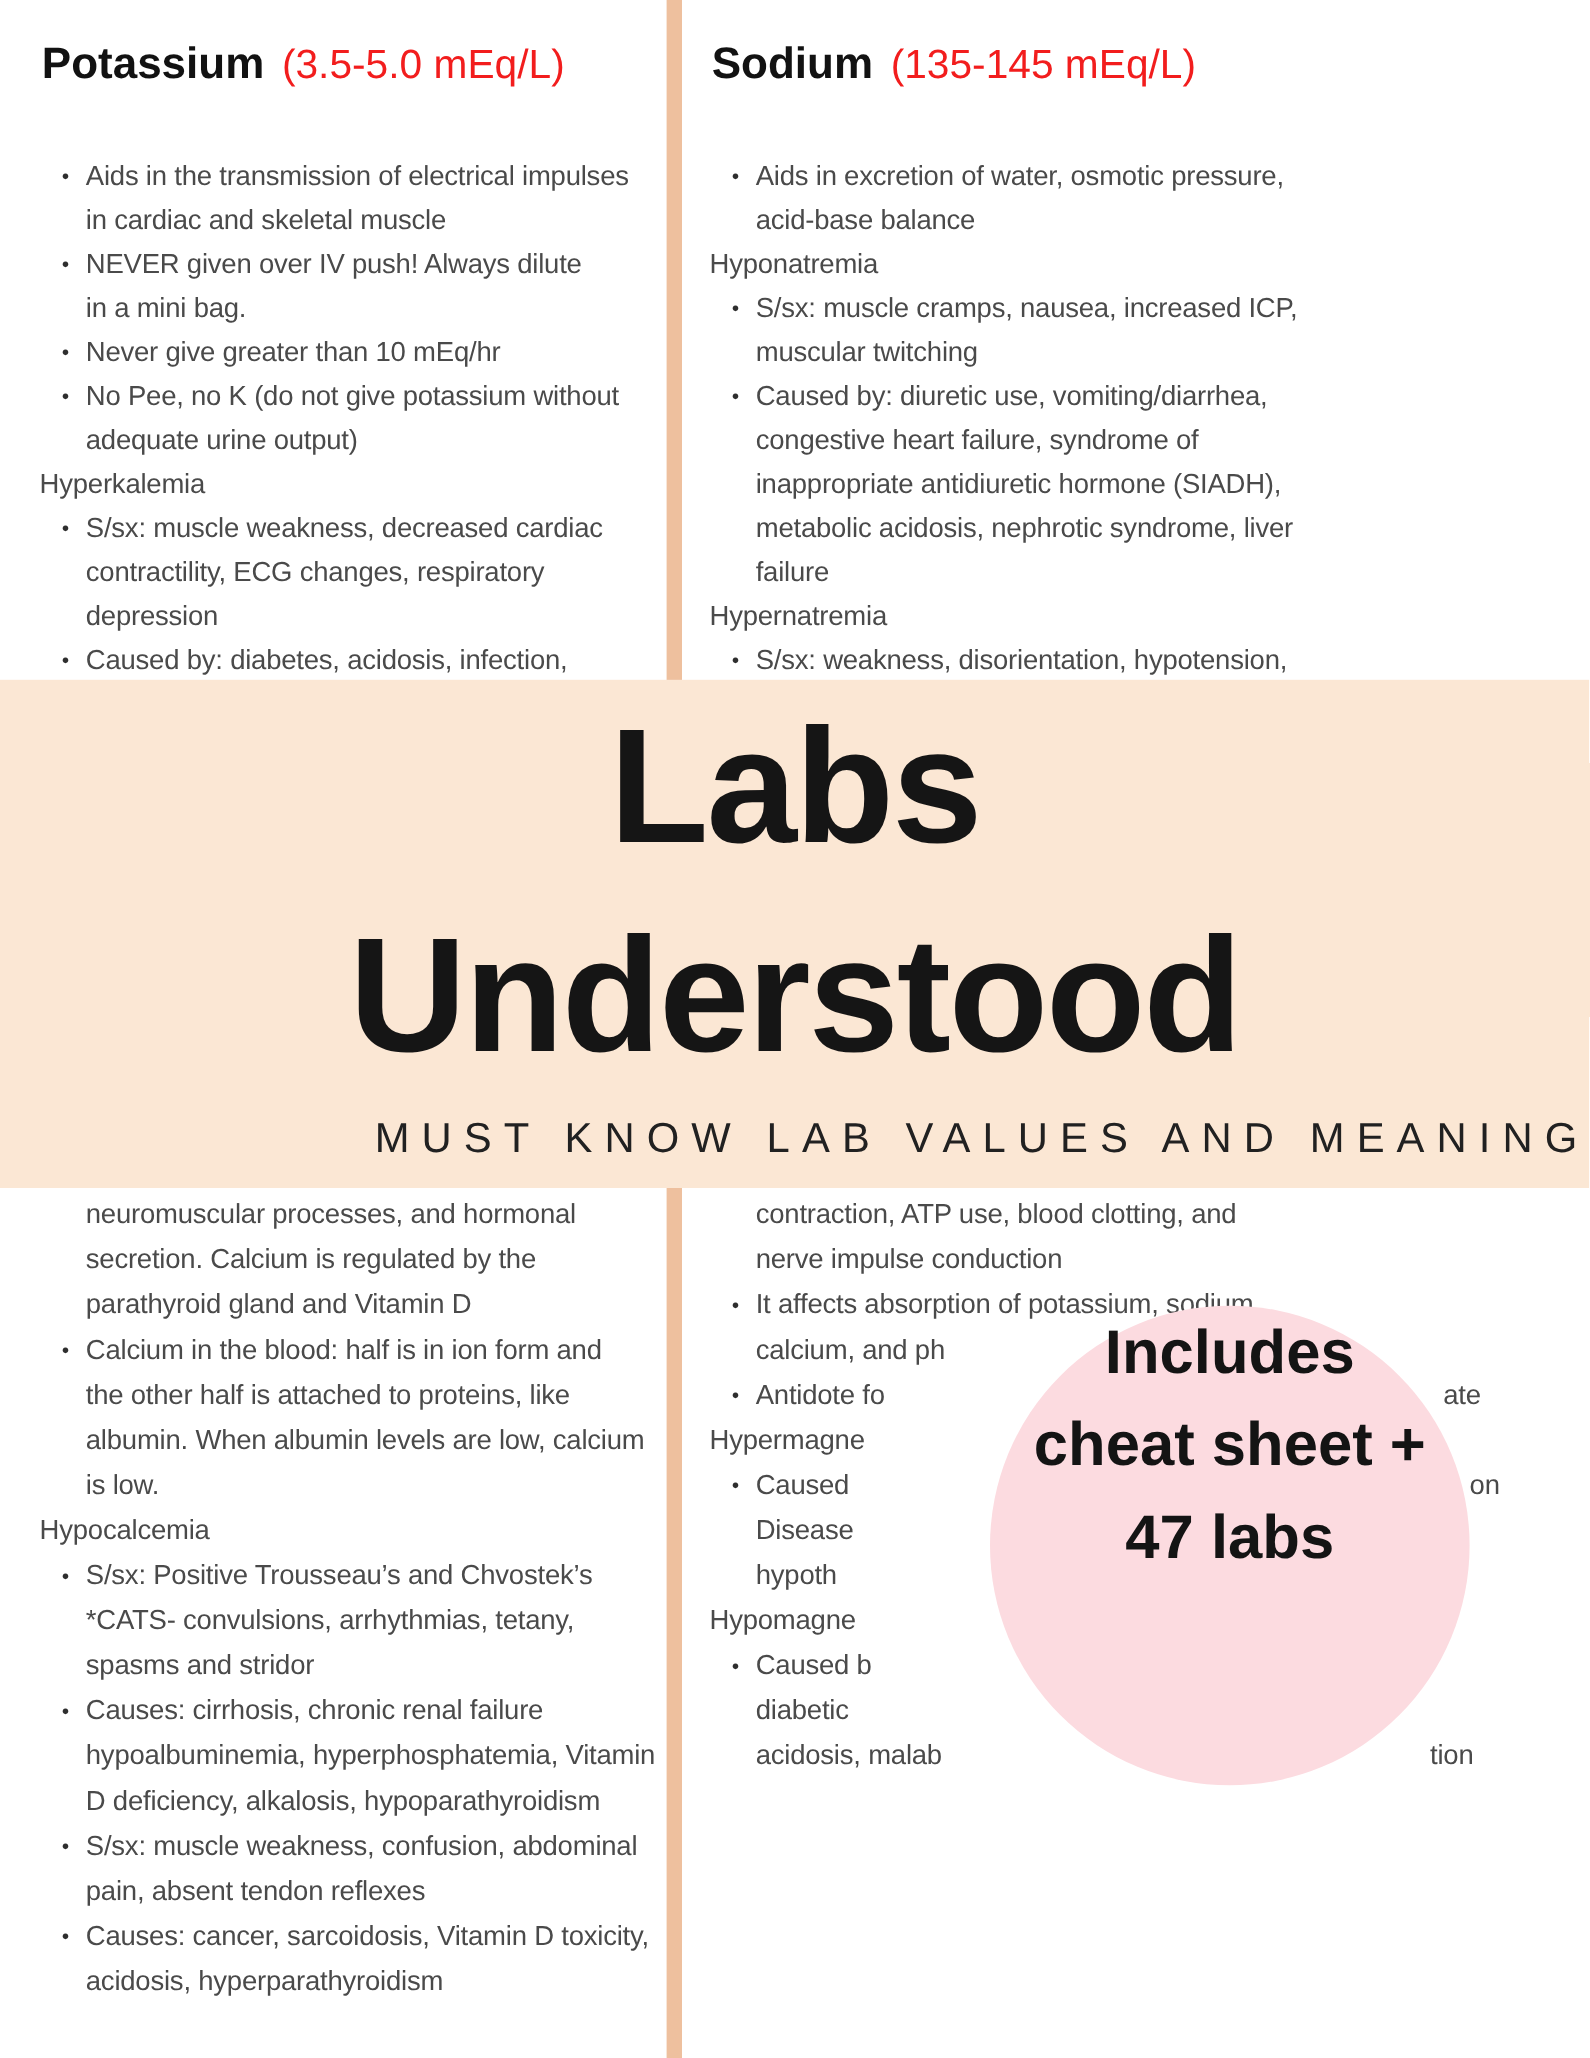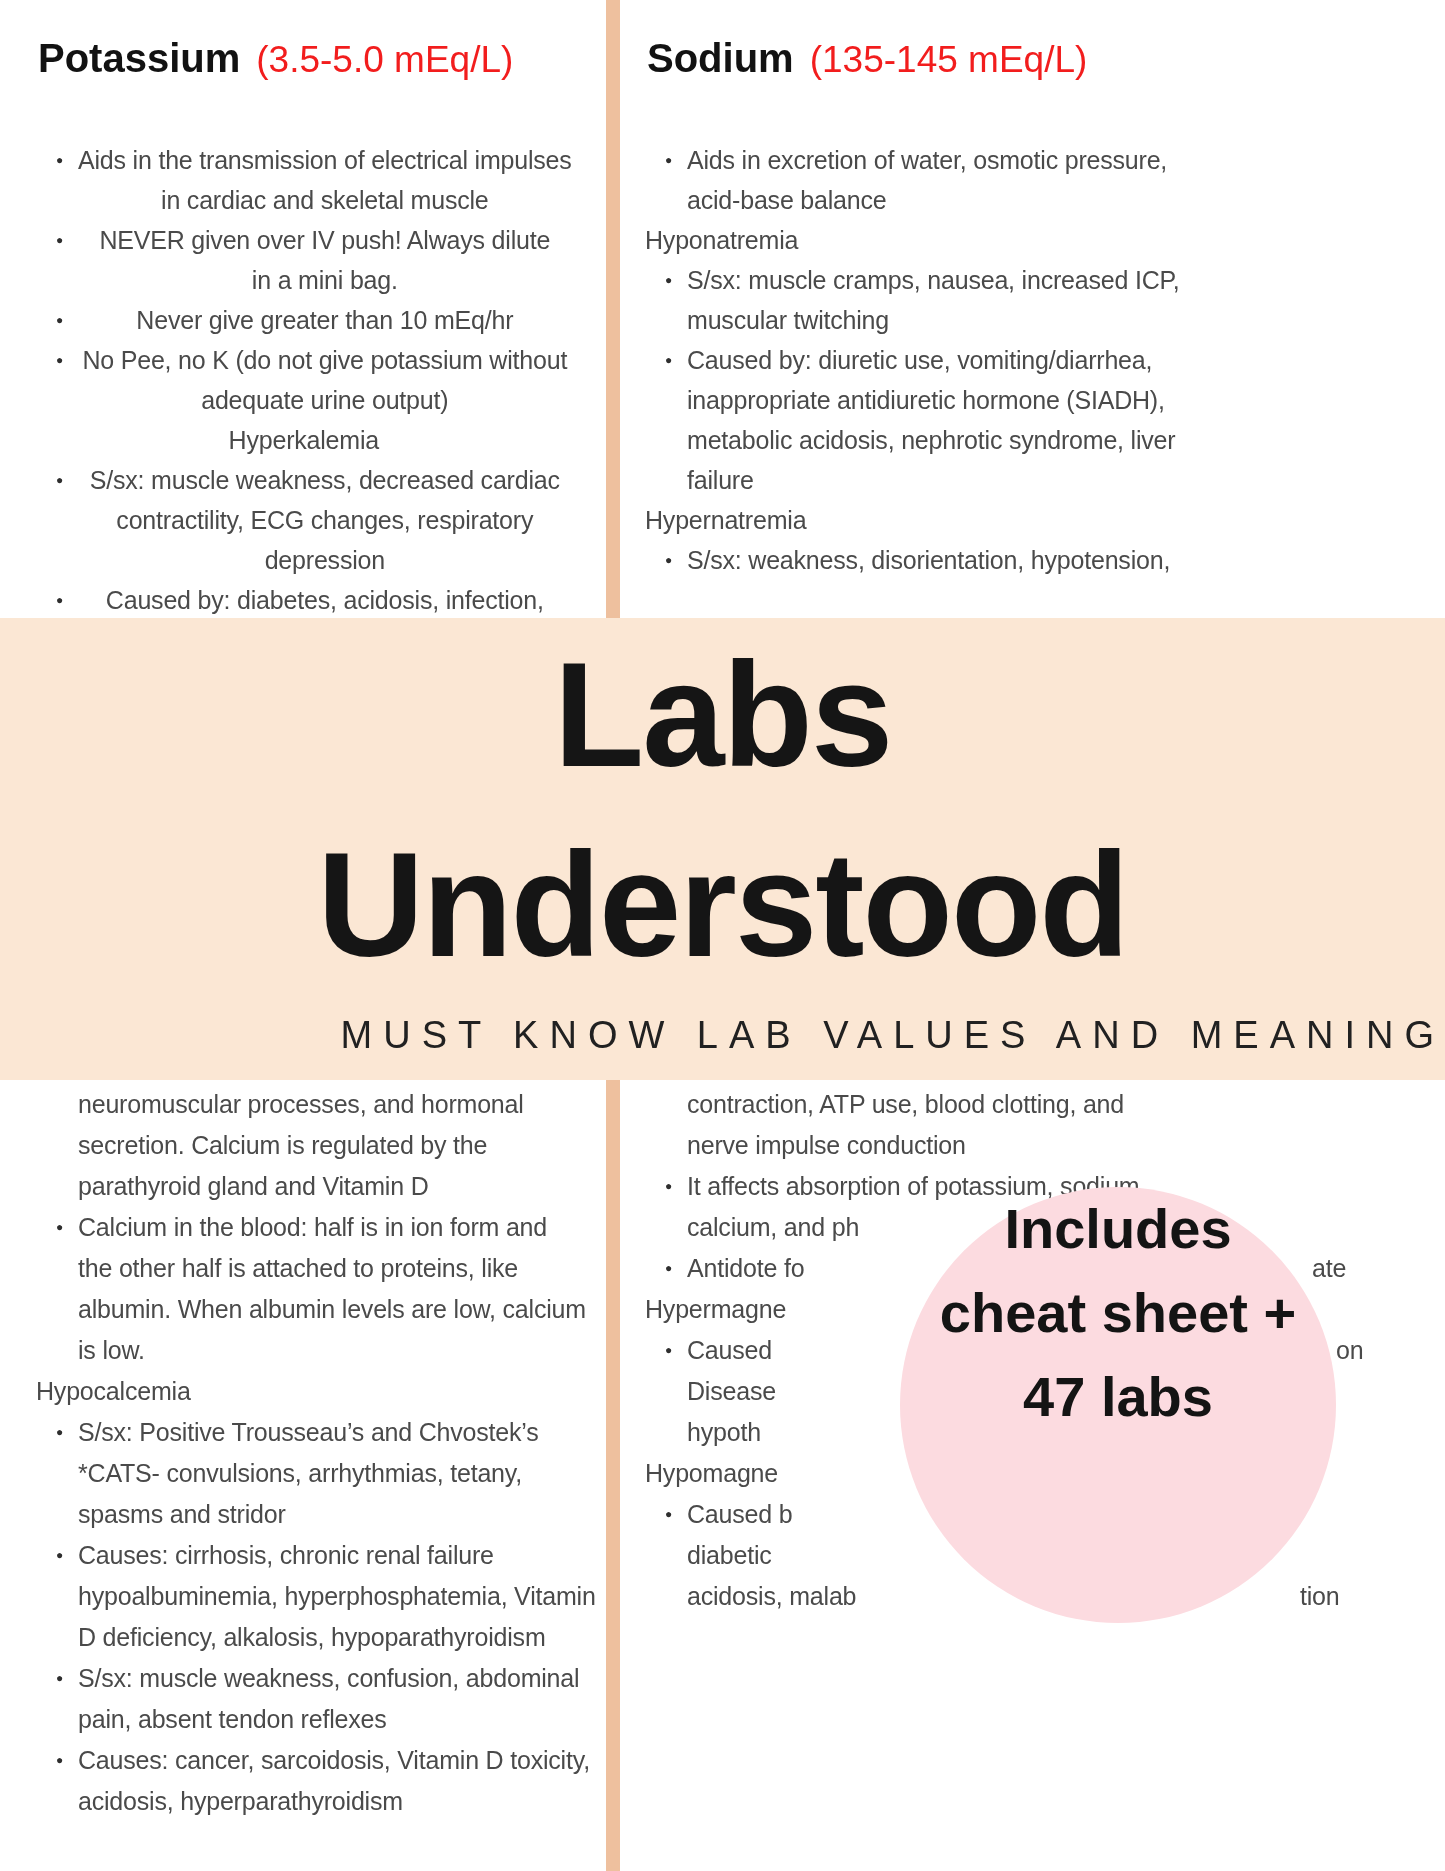--- a/index.html
+++ b/index.html
@@ -14,21 +14,21 @@
   #page{
     position:relative;width:1445px;height:1871px;background:#ffffff;
     overflow:hidden;font-family:"Liberation Sans", sans-serif;
   }
   .divider{position:absolute;left:606px;top:0;width:14px;height:1871px;background:var(--divider);z-index:1;}
   .heading{position:absolute;top:36px;font-size:40px;font-weight:700;color:var(--heading);white-space:nowrap;z-index:0;}
   #heading-left{left:38px;}
   #heading-right{left:647px;}
   .range{font-size:37px;font-weight:400;color:var(--red);margin-left:16px;}
   .lines{position:absolute;z-index:0;}
-  #lines-tl{left:36px;top:140px;text-align:center;--lh:40px;}
+  #lines-tl{left:36px;top:140px;--lh:40px;}
   #lines-tr{left:645px;top:140px;--lh:40px;}
   #lines-bl{left:36px;top:1084px;--lh:41px;}
   #lines-br{left:645px;top:1084px;--lh:41px;}
   .line{position:relative;height:var(--lh);line-height:var(--lh);font-size:25px;letter-spacing:-0.2px;color:var(--text);white-space:nowrap;}
   .line.b,.line.i{padding-left:42px;}
   .line.f{padding-left:0;}
   .line.b::before{content:"\25CF";position:absolute;left:20px;top:0;font-size:12px;color:#2e2e2e;}
   .frag{position:absolute;top:0;}
   .banner{position:absolute;left:0;top:618px;width:1445px;height:462px;background:var(--banner);z-index:2;}
   .title{position:absolute;left:0;width:100%;text-align:center;font-weight:800;font-size:148px;line-height:150px;color:#151515;letter-spacing:-2px;}
@@ -71,20 +71,21 @@
       <div class="line i"><span>depression</span></div>
       <div class="line b"><span>Caused by: diabetes, acidosis, infection,</span></div>
     </div>
   <div class="lines" id="lines-tr">
       <div class="line b"><span>Aids in excretion of water, osmotic pressure,</span></div>
       <div class="line i"><span>acid-base balance</span></div>
       <div class="line f"><span>Hyponatremia</span></div>
       <div class="line b"><span>S/sx: muscle cramps, nausea, increased ICP,</span></div>
       <div class="line i"><span>muscular twitching</span></div>
       <div class="line b"><span>Caused by: diuretic use, vomiting/diarrhea,</span></div>
+      <div class="line i"><span>congestive heart failure, syndrome of</span></div>
       <div class="line i"><span>inappropriate antidiuretic hormone (SIADH),</span></div>
       <div class="line i"><span>metabolic acidosis, nephrotic syndrome, liver</span></div>
       <div class="line i"><span>failure</span></div>
       <div class="line f"><span>Hypernatremia</span></div>
       <div class="line b"><span>S/sx: weakness, disorientation, hypotension,</span></div>
     </div>
 
   <div class="banner">
     <div class="title" id="title1">Labs</div>
     <div class="title" id="title2">Understood</div>

